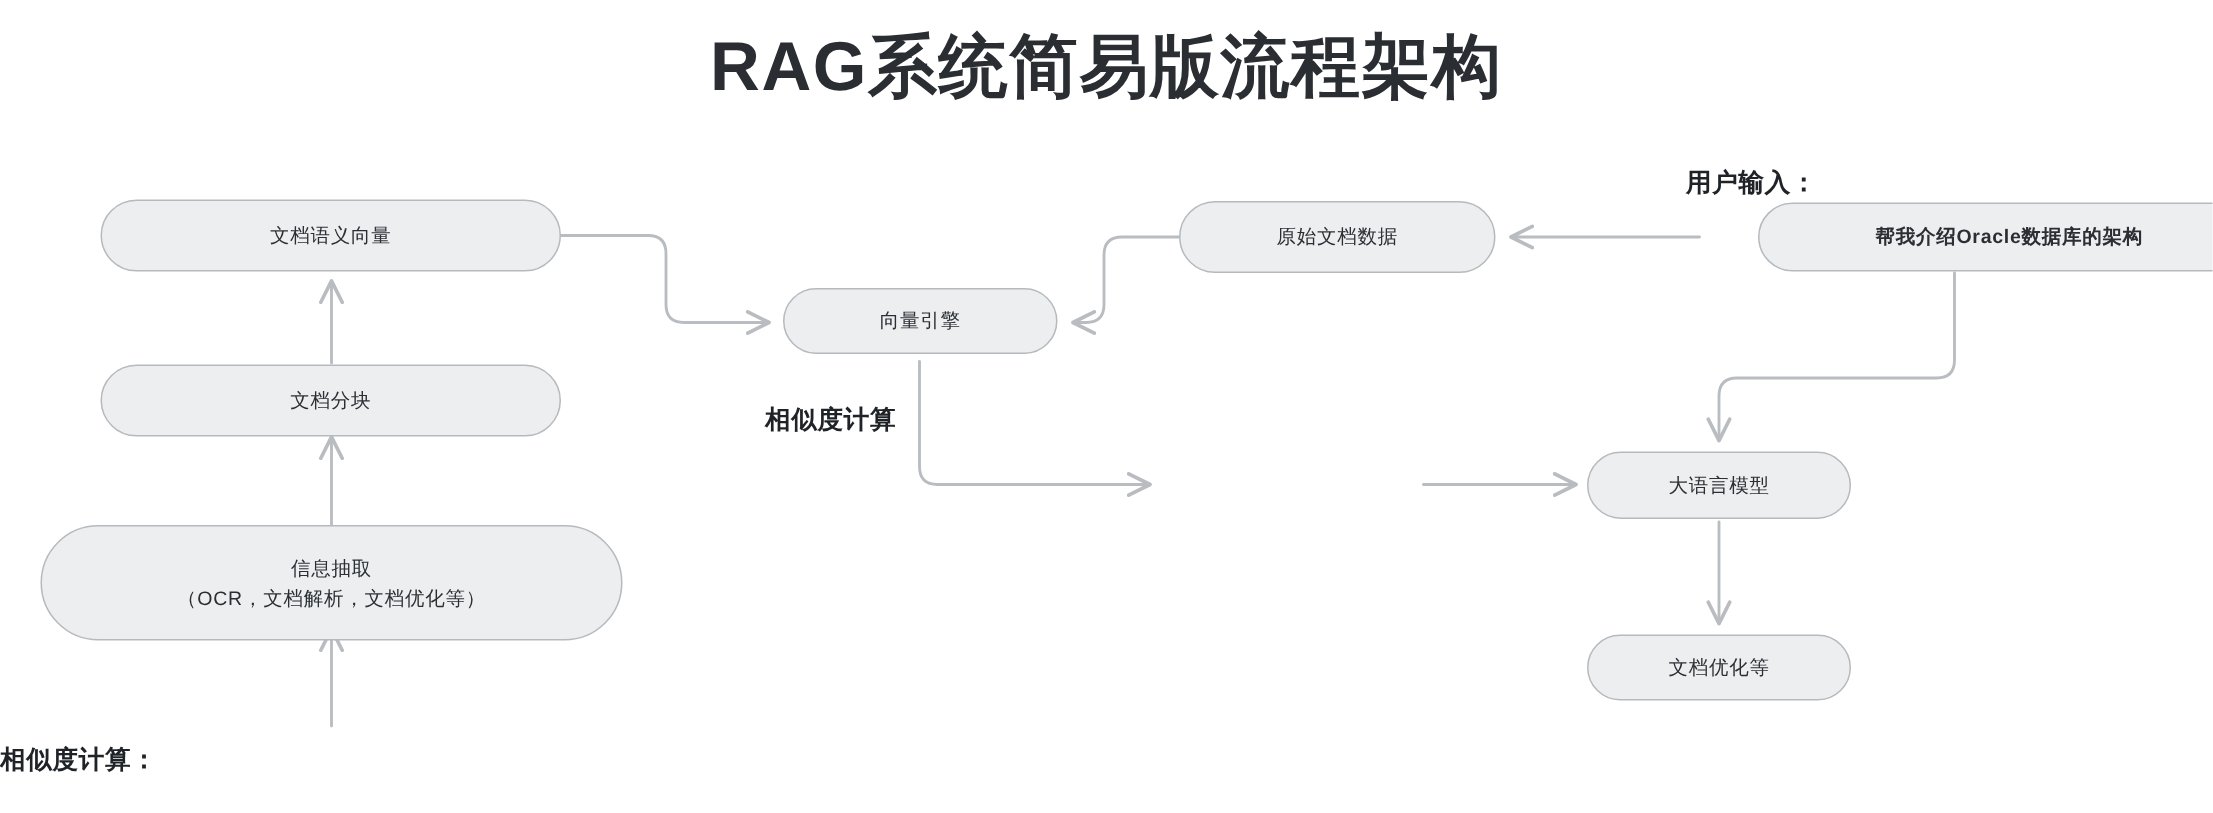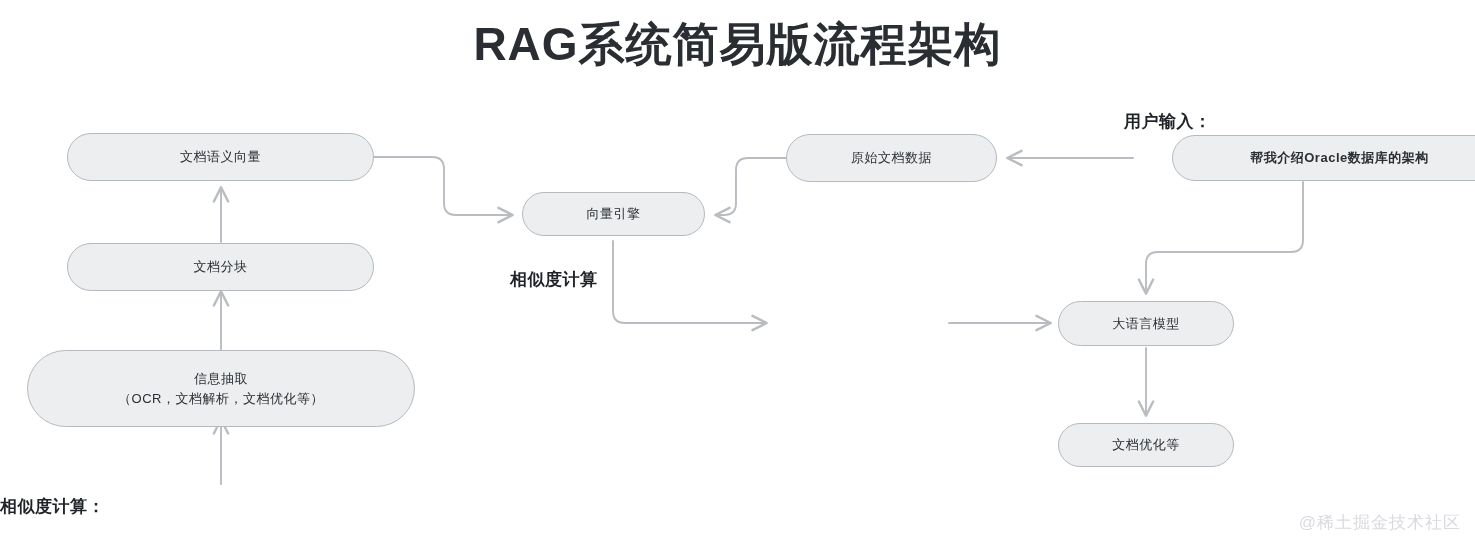--- a/index.html
+++ b/index.html
@@ -130,15 +130,14 @@
 
   <div class="caption" style="left:1124px; top:110px;">用户输入：</div>
 
   <div class="node" style="left:1172px; top:135px; width:335px; height:46px;font-weight:bold;">帮我介绍Oracle数据库的架构</div>
 
 
   <div class="node" style="left:1058px; top:301px; width:176px; height:45px;">大语言模型</div>
 
   <div class="node" style="left:1058px; top:423px; width:176px; height:44px;">文档优化等</div>
 
-  <div id="watermark">@稀土掘金技术社区</div>
 
 </div>
 
 </body></html>

